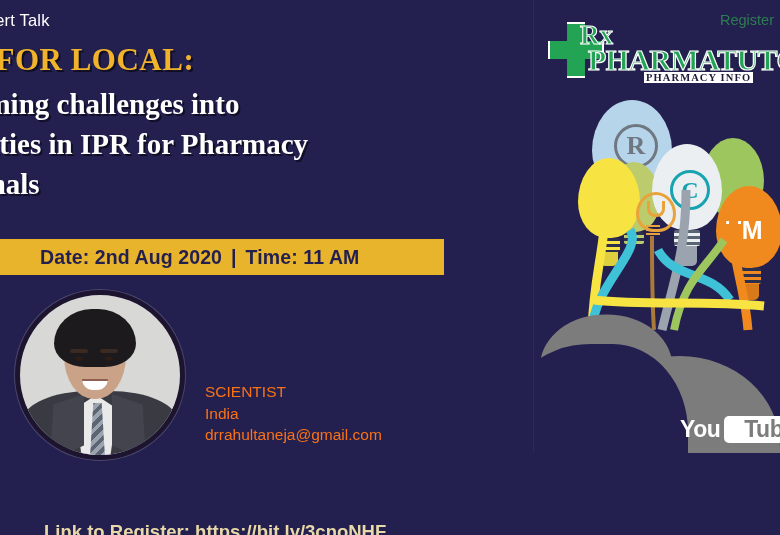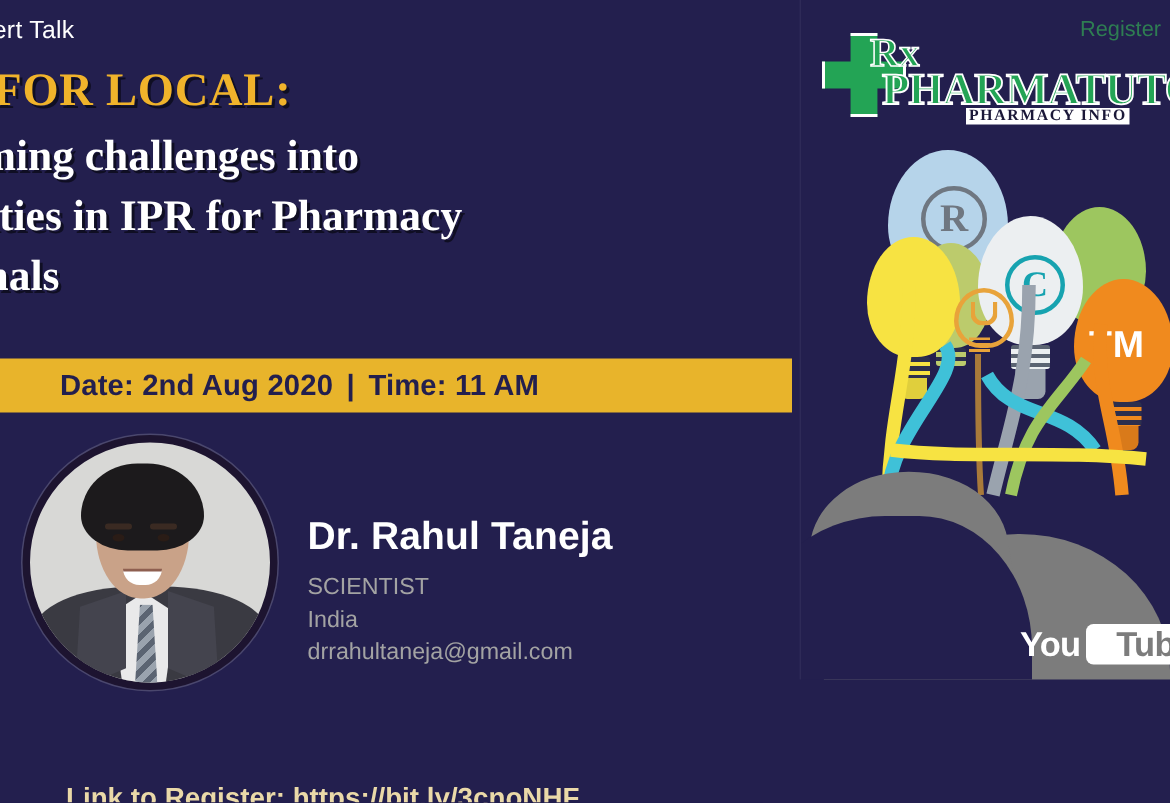--- a/index.html
+++ b/index.html
@@ -29,21 +29,21 @@
 
   .headline-white{
     position:absolute;left:-78px;top:84px;width:600px;
     color:#ffffff;font-family:"Liberation Serif", serif;
     font-weight:700;font-size:29px;line-height:40px;
     text-shadow:2px 2px 0 rgba(0,0,0,.55);
   }
 
   
   .date-band{
-    position:absolute;left:0;top:239px;width:528px;height:36px;
+    position:absolute;left:0;top:239px;width:444px;height:36px;
     background:#e8b42b;
     display:flex;align-items:center;
   }
   .date-text{
     margin-left:40px;color:#231f4e;
     font-size:19.5px;font-weight:700;letter-spacing:.1px;white-space:nowrap;
   }
   .date-sep{margin:0 9px;font-weight:700;}
 
   
@@ -96,21 +96,21 @@
   }
   .avatar .lapel-l{left:30px;clip-path:polygon(100% 0,100% 78%,0 100%,10% 16%);}
   .avatar .lapel-r{left:92px;clip-path:polygon(0 0,90% 16%,100% 100%,0 78%);}
 
   .speaker-name{
     position:absolute;left:205px;top:342px;
     color:#ffffff;font-size:26px;font-weight:700;letter-spacing:.1px;white-space:nowrap;
   }
   .speaker-lines{
     position:absolute;left:205px;top:381px;
-    color:#a3a3a3;font-size:15.5px;line-height:21.5px;font-weight:400;
+    color:#f97316;font-size:15.5px;line-height:21.5px;font-weight:400;
   }
   .speaker-lines div{white-space:nowrap;}
 
   .register{
     position:absolute;left:44px;top:505px;
     color:#ead9a8;font-size:18.5px;font-weight:600;white-space:nowrap;margin-top:16px;
   }
 
   
   .right-panel{
@@ -300,21 +300,20 @@
       <div class="lapel-r"></div>
       <div class="face"></div>
       <div class="hair"></div>
       <div class="brow-l"></div>
       <div class="brow-r"></div>
       <div class="eye-l"></div>
       <div class="eye-r"></div>
       <div class="mouth"></div>
     </div>
 
-    <div class="speaker-name">Dr. Rahul Taneja</div>
 
     <div class="speaker-lines">
       <div>SCIENTIST</div>
       <div>India</div>
       <div>drrahultaneja@gmail.com</div>
     </div>
 
     <div class="register">Link to Register: https://bit.ly/3cnoNHF</div>
   </div>
 

